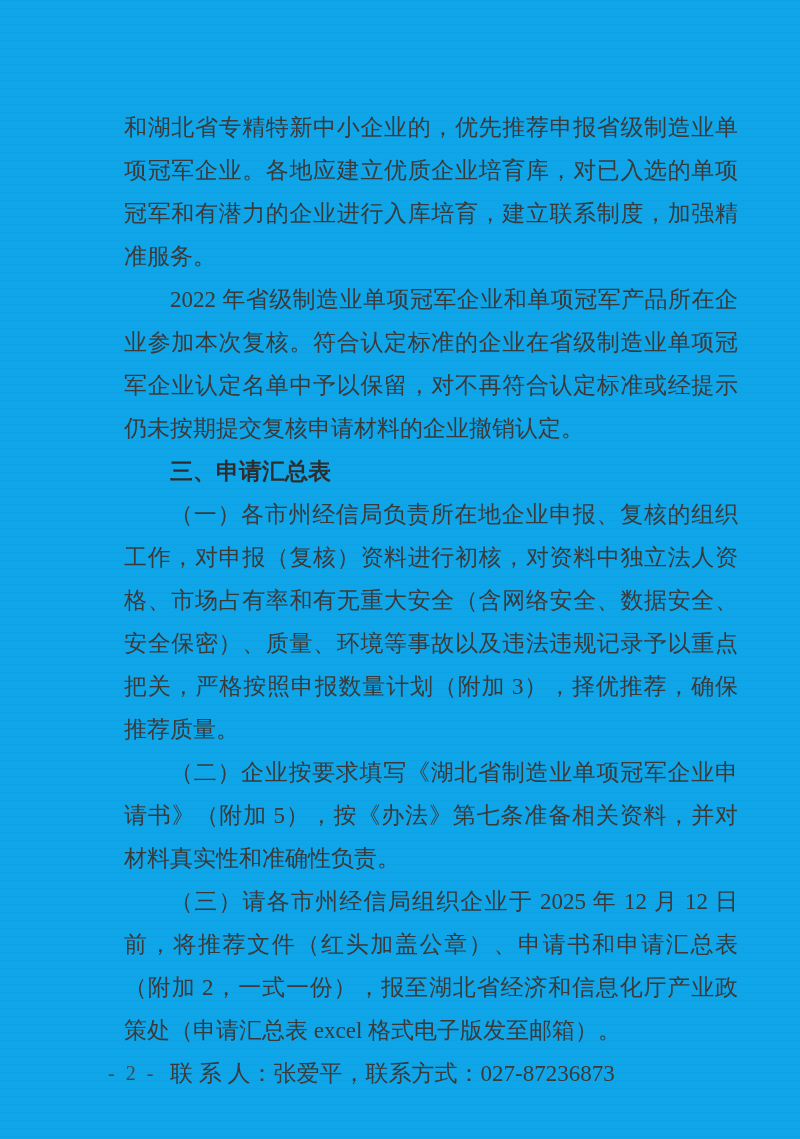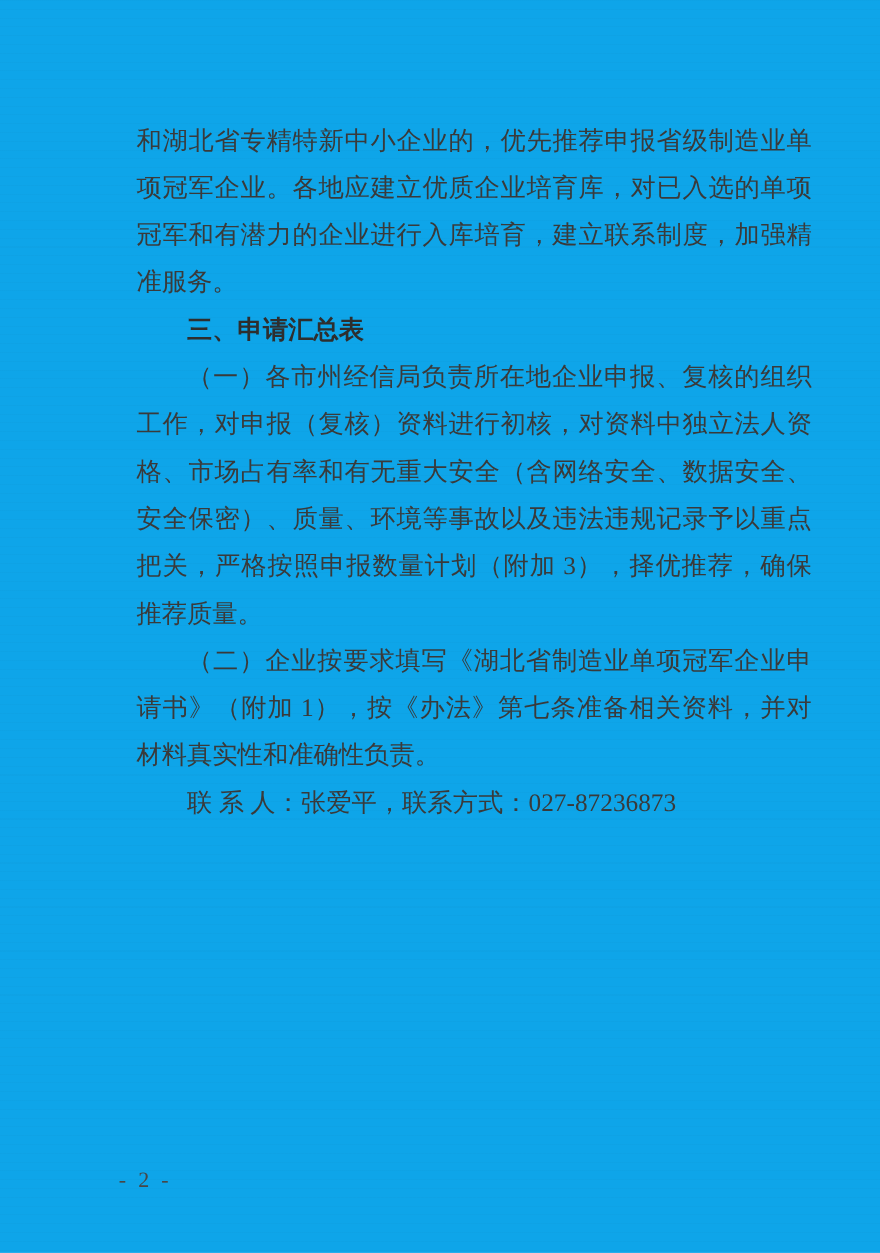--- a/index.html
+++ b/index.html
@@ -59,19 +59,21 @@
     letter-spacing: 3px;
     color: #474747;
   }
 </style>
 </head>
 <body>
 
 <div class="page">
   <div class="content">
     <p class="body noindent">和湖北省专精特新中小企业的，优先推荐申报省级制造业单项冠军企业。各地应建立优质企业培育库，对已入选的单项冠军和有潜力的企业进行入库培育，建立联系制度，加强精准服务。</p>
+    <p class="body">2022 年省级制造业单项冠军企业和单项冠军产品所在企业参加本次复核。符合认定标准的企业在省级制造业单项冠军企业认定名单中予以保留，对不再符合认定标准或经提示仍未按期提交复核申请材料的企业撤销认定。</p>
     <p class="heading">三、申请汇总表</p>
     <p class="body">（一）各市州经信局负责所在地企业申报、复核的组织工作，对申报（复核）资料进行初核，对资料中独立法人资格、市场占有率和有无重大安全（含网络安全、数据安全、安全保密）、质量、环境等事故以及违法违规记录予以重点把关，严格按照申报数量计划（附加 3），择优推荐，确保推荐质量。</p>
-    <p class="body">（二）企业按要求填写《湖北省制造业单项冠军企业申请书》（附加 1），按《办法》第七条准备相关资料，并对材料真实性和准确性负责。</p>
+    <p class="body">（二）企业按要求填写《湖北省制造业单项冠军企业申请书》（附加 5），按《办法》第七条准备相关资料，并对材料真实性和准确性负责。</p>
+    <p class="body">（三）请各市州经信局组织企业于 2025 年 12 月 12 日前，将推荐文件（红头加盖公章）、申请书和申请汇总表（附加 2，一式一份），报至湖北省经济和信息化厅产业政策处（申请汇总表 excel 格式电子版发至邮箱）。</p>
     <p class="body">联 系 人：张爱平，联系方式：027-87236873</p>
   </div>
   <div class="page-number">- 2 -</div>
 </div>
 
 </body></html>

